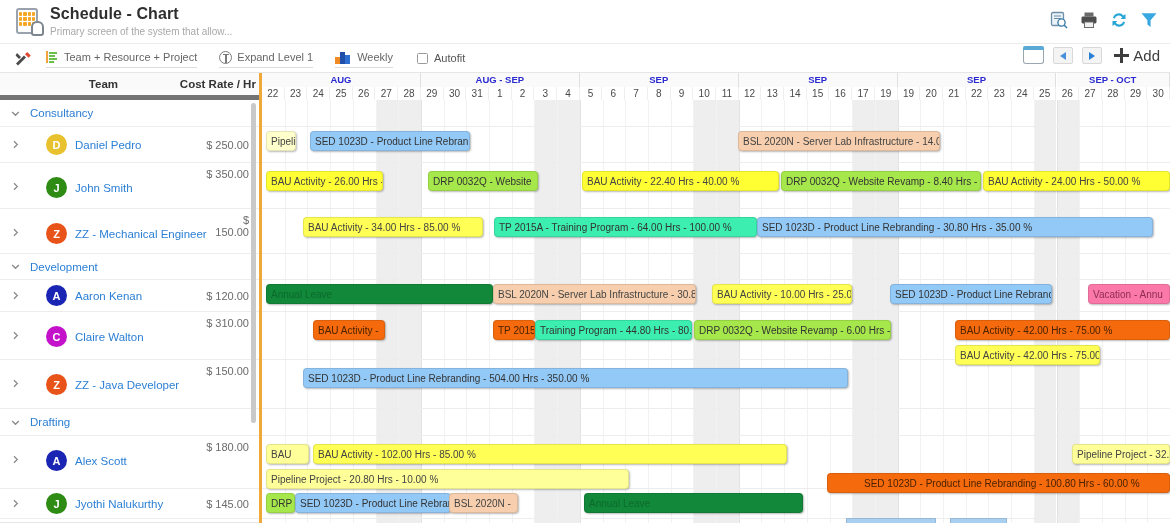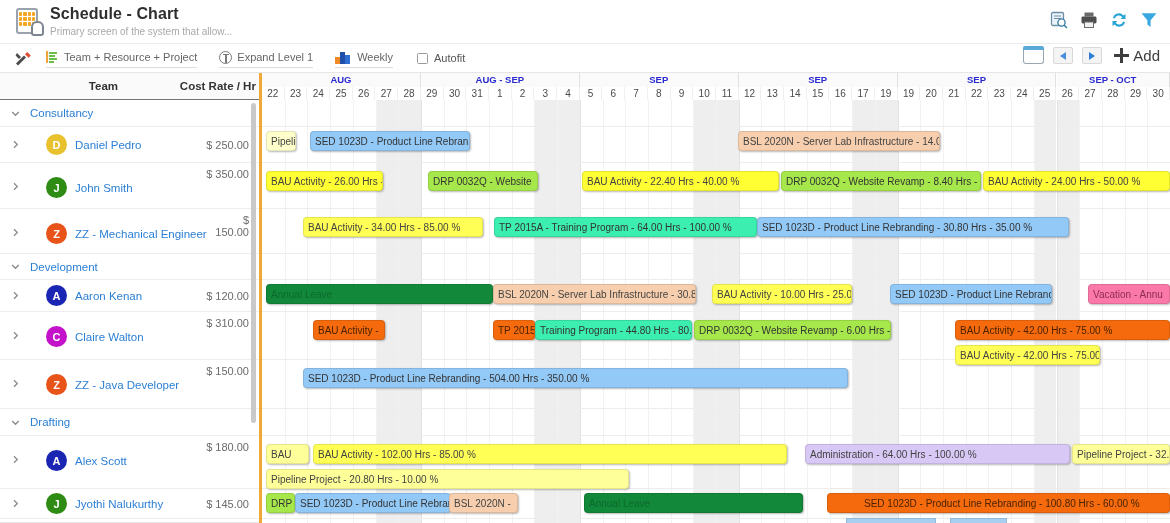--- a/index.html
+++ b/index.html
@@ -150,21 +150,21 @@
   .left-pane {
     position: relative;
     width: 262px; flex: 0 0 262px;
     background: #fff;
     border-right: 3px solid #f0a838;
     overflow: hidden;
   }
   .lp-head {
     height: 27px;
     background: #fafafa;
-    border-bottom: 1px solid #737373;
+    border-bottom: 5px solid #737373;
     display: flex; align-items: center;
     font-size: 11.5px; font-weight: bold; color: #333;
   }
   .lp-head .c-team { width: 170px; text-align: center; }
   .lp-head .c-rate { width: 88px; text-align: left; }
 
   .rowline {
     position: relative;
     border-bottom: 1px solid #ededed;
     display: flex; align-items: center;
@@ -616,42 +616,41 @@
           <div class="bar" style="left: 4px; width: 30px; background: rgb(255, 255, 204); color: rgb(68, 68, 68); top: 31px;">Pipeli</div>
           <div class="bar" style="left: 48px; width: 160px; background: rgb(147, 201, 247); color: rgb(51, 51, 51); top: 31px;">SED 1023D - Product Line Rebranding -</div>
           <div class="bar" style="left: 476px; width: 202px; background: rgb(247, 207, 174); color: rgb(68, 68, 68); top: 31px;">BSL 2020N - Server Lab Infrastructure - 14.00 Hrs -</div>
           <div class="bar" style="left: 4px; width: 117px; background: rgb(255, 255, 51); color: rgb(68, 68, 68); top: 71px;">BAU Activity - 26.00 Hrs -</div>
           <div class="bar" style="left: 166px; width: 110px; background: rgb(166, 232, 75); color: rgb(51, 51, 51); top: 71px;">DRP 0032Q - Website</div>
           <div class="bar" style="left: 320px; width: 197px; background: rgb(255, 255, 51); color: rgb(68, 68, 68); top: 71px;">BAU Activity - 22.40 Hrs - 40.00 %</div>
           <div class="bar" style="left: 519px; width: 200px; background: rgb(166, 232, 75); color: rgb(51, 51, 51); top: 71px;">DRP 0032Q - Website Revamp - 8.40 Hrs - 15.00 %</div>
           <div class="bar" style="left: 721px; width: 187px; background: rgb(255, 255, 51); color: rgb(68, 68, 68); top: 71px;">BAU Activity - 24.00 Hrs - 50.00 %</div>
           <div class="bar" style="left: 41px; width: 180px; background: rgb(255, 255, 85); color: rgb(68, 68, 68); top: 117px;">BAU Activity - 34.00 Hrs - 85.00 %</div>
           <div class="bar" style="left: 232px; width: 263px; background: rgb(60, 238, 176); color: rgb(51, 51, 51); top: 117px;">TP 2015A - Training Program - 64.00 Hrs - 100.00 %</div>
-          <div class="bar" style="left: 495px; width: 312px; background: rgb(147, 201, 247); color: rgb(51, 51, 51); top: 117px;">SED 1023D - Product Line Rebranding - 30.80 Hrs - 35.00 %</div>
+          <div class="bar" style="left: 495px; width: 396px; background: rgb(147, 201, 247); color: rgb(51, 51, 51); top: 117px;">SED 1023D - Product Line Rebranding - 30.80 Hrs - 35.00 %</div>
           <div class="bar" style="left: 4px; width: 227px; background: rgb(18, 136, 58); color: rgb(12, 107, 44); top: 184px;">Annual Leave</div>
           <div class="bar" style="left: 231px; width: 203px; background: rgb(247, 207, 174); color: rgb(68, 68, 68); top: 184px;">BSL 2020N - Server Lab Infrastructure - 30.80 Hrs -</div>
           <div class="bar" style="left: 450px; width: 140px; background: rgb(255, 255, 85); color: rgb(68, 68, 68); top: 184px;">BAU Activity - 10.00 Hrs - 25.00 %</div>
           <div class="bar" style="left: 628px; width: 162px; background: rgb(147, 201, 247); color: rgb(51, 51, 51); top: 184px;">SED 1023D - Product Line Rebranding -</div>
           <div class="bar" style="left: 826px; width: 82px; background: rgb(250, 121, 168); color: rgb(142, 43, 82); top: 184px;">Vacation - Annu</div>
           <div class="bar" style="left: 51px; width: 72px; background: rgb(244, 106, 12); color: rgb(74, 34, 0); top: 220px;">BAU Activity -</div>
           <div class="bar" style="left: 231px; width: 42px; background: rgb(244, 106, 12); color: rgb(74, 34, 0); top: 220px;">TP 2015A -</div>
           <div class="bar" style="left: 273px; width: 157px; background: rgb(60, 238, 176); color: rgb(51, 51, 51); top: 220px;">Training Program - 44.80 Hrs - 80.00 %</div>
           <div class="bar" style="left: 432px; width: 197px; background: rgb(166, 232, 75); color: rgb(51, 51, 51); top: 220px;">DRP 0032Q - Website Revamp - 6.00 Hrs - 15.00 %</div>
           <div class="bar" style="left: 693px; width: 215px; background: rgb(244, 106, 12); color: rgb(74, 34, 0); top: 220px;">BAU Activity - 42.00 Hrs - 75.00 %</div>
           <div class="bar" style="left: 693px; width: 145px; background: rgb(255, 255, 85); color: rgb(68, 68, 68); top: 245px;">BAU Activity - 42.00 Hrs - 75.00 %</div>
           <div class="bar" style="left: 41px; width: 545px; background: rgb(147, 201, 247); color: rgb(51, 51, 51); top: 268px;">SED 1023D - Product Line Rebranding - 504.00 Hrs - 350.00 %</div>
           <div class="bar" style="left: 4px; width: 43px; background: rgb(255, 255, 153); color: rgb(68, 68, 68); top: 344px;">BAU</div>
           <div class="bar" style="left: 51px; width: 474px; background: rgb(255, 255, 85); color: rgb(68, 68, 68); top: 344px;">BAU Activity - 102.00 Hrs - 85.00 %</div>
-          <div class="bar" style="left: 543px; width: 265px; background: rgb(216, 200, 245); color: rgb(68, 68, 68); top: 344px;">Administration - 64.00 Hrs - 100.00 %</div>
           <div class="bar" style="left: 810px; width: 98px; background: rgb(255, 255, 153); color: rgb(68, 68, 68); top: 344px;">Pipeline Project - 32.0</div>
           <div class="bar" style="left: 4px; width: 363px; background: rgb(255, 255, 153); color: rgb(68, 68, 68); top: 369px;">Pipeline Project - 20.80 Hrs - 10.00 %</div>
           <div class="bar" style="left: 4px; width: 29px; background: rgb(166, 232, 75); color: rgb(51, 51, 51); top: 393px;">DRP</div>
           <div class="bar" style="left: 33px; width: 156px; background: rgb(147, 201, 247); color: rgb(51, 51, 51); top: 393px;">SED 1023D - Product Line Rebranding -</div>
           <div class="bar" style="left: 187px; width: 69px; background: rgb(247, 207, 174); color: rgb(68, 68, 68); top: 393px;">BSL 2020N -</div>
           <div class="bar" style="left: 322px; width: 219px; background: rgb(18, 136, 58); color: rgb(12, 107, 44); top: 393px;">Annual Leave</div>
-          <div class="bar" style="left: 565px; width: 343px; background: rgb(244, 106, 12); color: rgb(74, 34, 0); top: 393px; padding-left: 36px;">SED 1023D - Product Line Rebranding - 100.80 Hrs - 60.00 %</div>
+          <div class="bar" style="left: 565px; width: 343px; background: rgb(244, 106, 12); color: rgb(74, 34, 0); top: 373px; padding-left: 36px;">SED 1023D - Product Line Rebranding - 100.80 Hrs - 60.00 %</div>
           <div class="bar sq" style="left: 584px; width: 90px; background: rgb(168, 206, 240); color: rgb(51, 51, 51); top: 418px;"></div>
           <div class="bar sq" style="left: 688px; width: 57px; background: rgb(168, 206, 240); color: rgb(51, 51, 51); top: 418px;"></div>
         </div>
     </div>
 
   </div>
 </div>
 
 </body></html>

